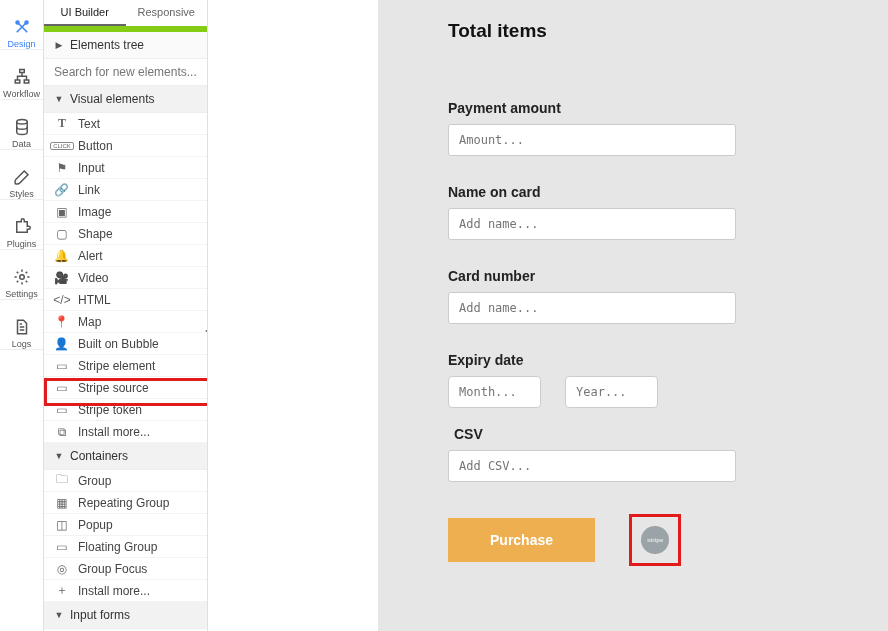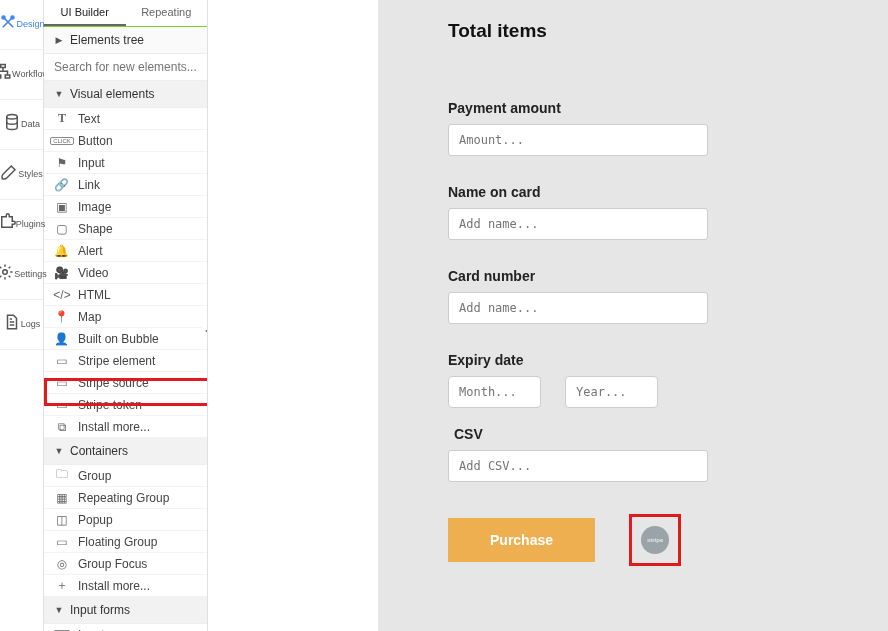--- a/index.html
+++ b/index.html
@@ -19,23 +19,23 @@
   
   .rail {
     width: 44px;
     border-right: 1px solid #e0e0e0;
     background: #fff;
     display: flex;
     flex-direction: column;
   }
   .rail-item {
     display: flex;
-    flex-direction: row;
+    flex-direction: column;
     align-items: center;
-    justify-content: center;
+    justify-content: flex-end;
     height: 50px;
     cursor: pointer;
     font-size: 9px;
     color: #555;
     border-bottom: 1px solid #eee;
   }
   .rail-item.selected { color: #3b82f6; }
   .rail-item svg, .rail-item .glyph {
     width: 18px; height: 18px;
     margin-bottom: 3px;
@@ -48,21 +48,21 @@
   .palette {
     width: 164px;
     border-right: 1px solid #e0e0e0;
     display: flex;
     flex-direction: column;
     overflow-y: hidden;
     position: relative;
   }
   .tabs {
     display: flex;
-    border-bottom: 1px solid #84cc16;
+    border-bottom: 6px solid #84cc16;
   }
   .tab {
     flex: 1;
     text-align: center;
     font-size: 11px;
     padding: 6px 0;
     cursor: pointer;
     color: #666;
   }
   .tab.active {
@@ -163,21 +163,21 @@
     white-space: nowrap;
   }
   .field-block { margin-top: 28px; }
   .field-label {
     font-size: 14px;
     font-weight: 600;
     color: #222;
     margin-bottom: 8px;
   }
   .input, .input-half {
-    width: 260px;
+    width: 288px;
     border: 1px solid #ccc;
     background: #fff;
     border-radius: 3px;
     padding: 8px 10px;
     font-family: ui-monospace, monospace;
     font-size: 12px;
     color: #888;
   }
   .expiry-row { display: flex; gap: 24px; }
   .input-half { width: 93px; border-radius: 4px; }
@@ -280,21 +280,21 @@
             <path d="M9 12 h6 M9 16 h6 M9 8 h3"></path>
           </svg>
       </span>
       <span class="rail-label">Logs</span>
     </div>
   </div>
 
   <div class="palette">
     <div class="tabs">
       <div class="tab active">UI Builder</div>
-      <div class="tab">Repeating</div>
+      <div class="tab">Responsive</div>
     </div>
     <div class="tree-header">
       <span class="chev">▶</span>
       <span>Elements tree</span>
     </div>
     <div class="search-row">
       <input type="text" placeholder="Search for new elements..." style="">
     </div>
     <div id="sections">
         <div class="section-header">

